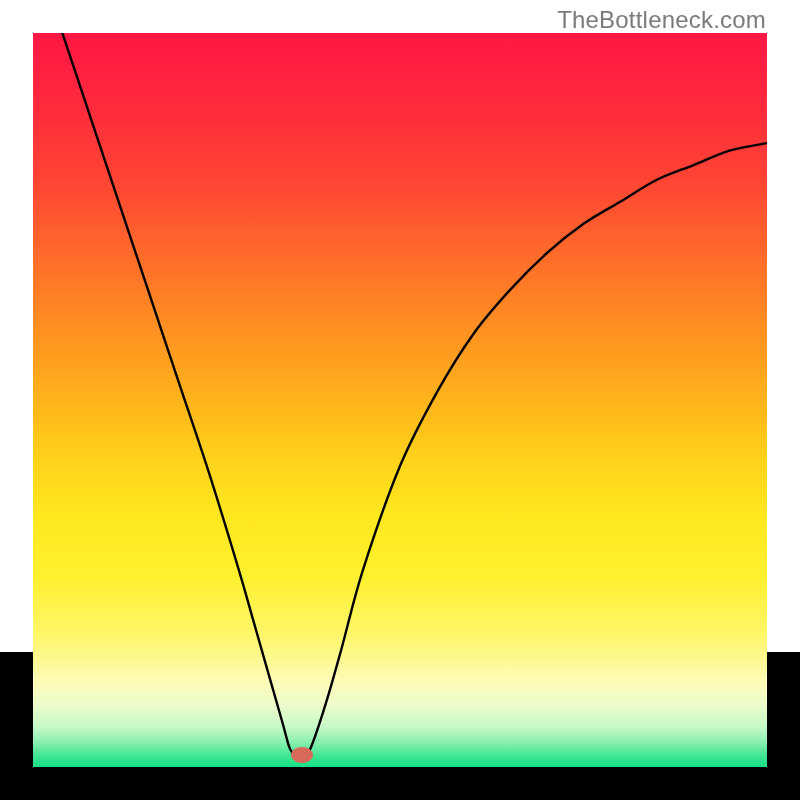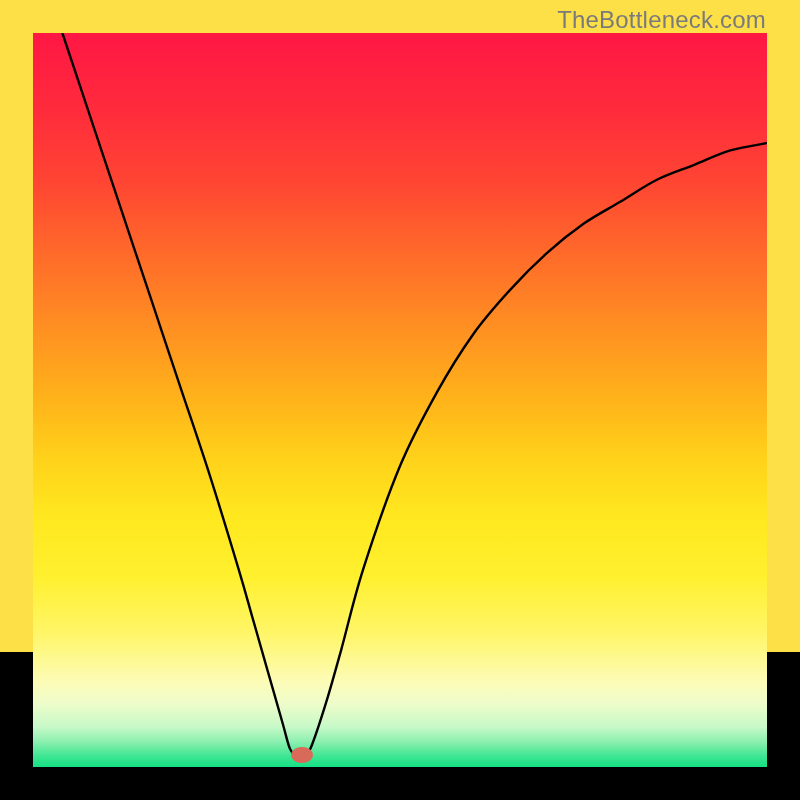--- a/index.html
+++ b/index.html
@@ -9,21 +9,21 @@
     height: 800px;
     background: #000;
     overflow: hidden;
     font-family: Arial, Helvetica, sans-serif;
   }
   .frame {
     position: absolute;
     top: 0; left: 0;
     width: 800px;
     height: 652px;
-    background: #fde047;
+    background: #ffffff;
   }
   .plot-area {
     position: absolute;
     top: 33px;
     left: 33px;
     width: 734px;
     height: 734px;
     overflow: hidden;
   }
   .watermark {

